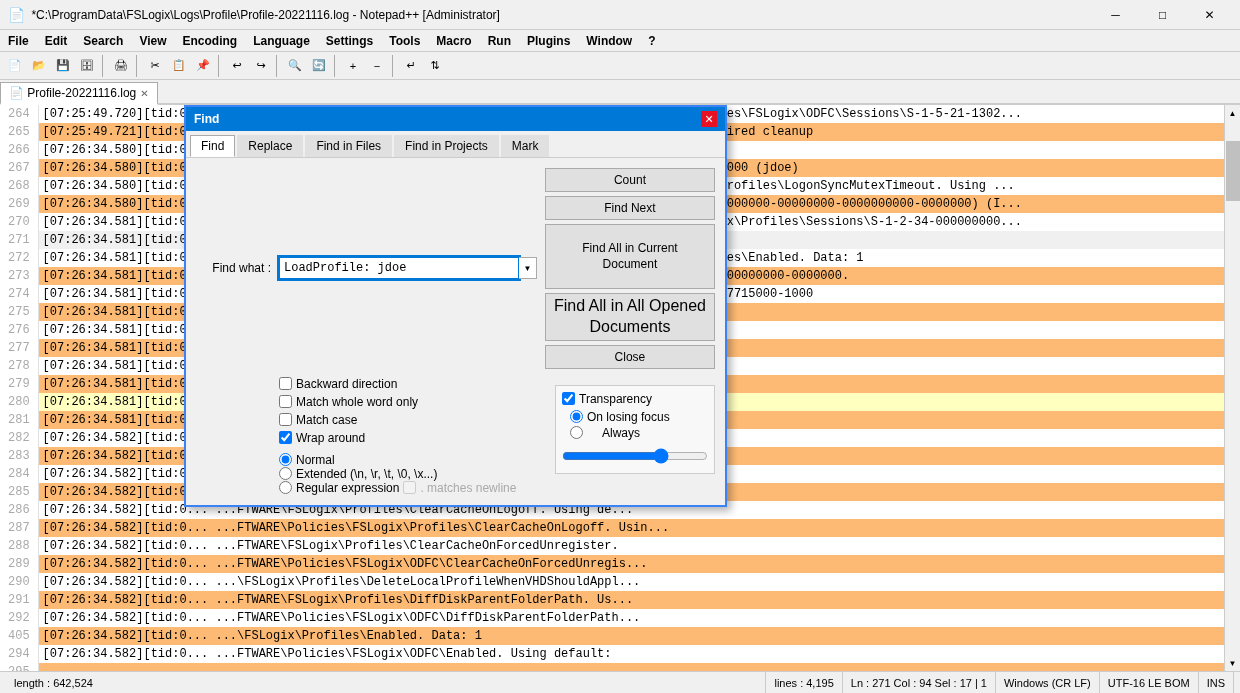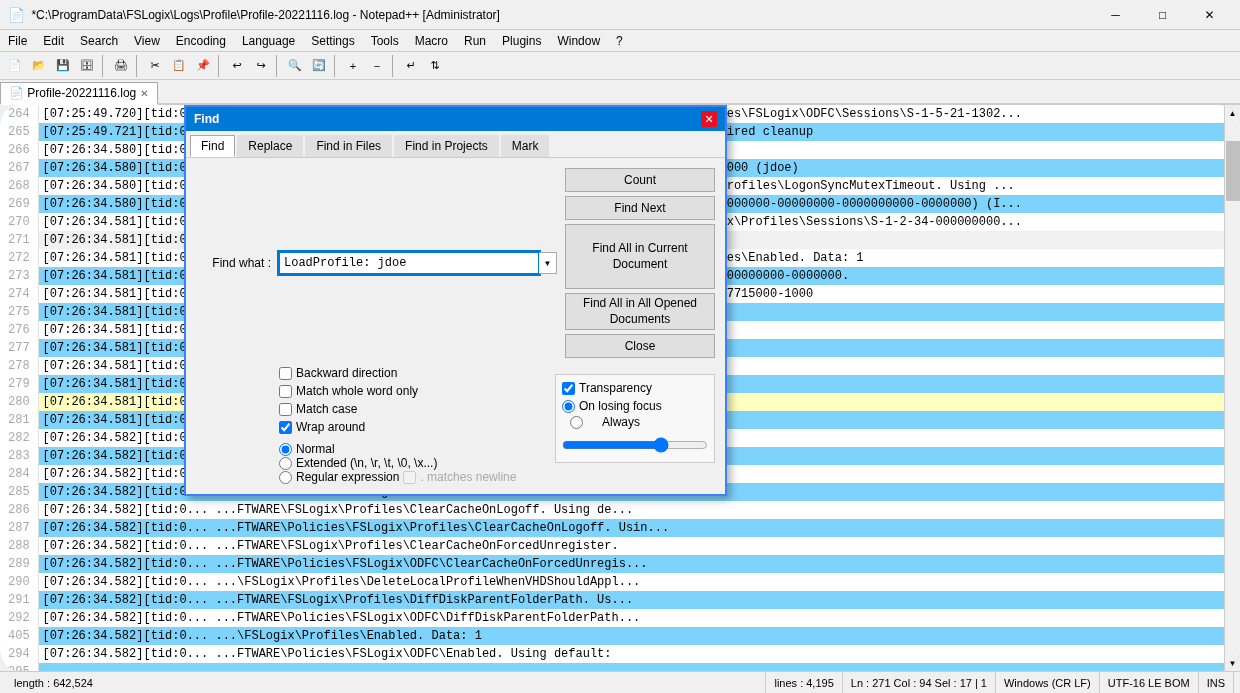--- a/index.html
+++ b/index.html
@@ -23,20 +23,21 @@
       border: none; background: transparent;
     }
 
     
     #menubar {
       background: #f0f0f0;
       height: 22px;
       display: flex;
       align-items: center;
       border-bottom: 1px solid #ccc;
+      font-weight: bold;
     }
     .menu-item {
       padding: 2px 8px;
       cursor: pointer;
       font-size: 12px;
       height: 22px;
       display: flex;
       align-items: center;
     }
 
@@ -78,24 +79,23 @@
       font-size: 12px;
       gap: 4px;
     }
     .tab.active { background: white; border-bottom: 2px solid white; margin-bottom: -2px; }
     .tab-close { font-size: 10px; cursor: pointer; color: #666; }
 
     
     #editor-area {
       display: flex;
       height: calc(693px - 30px - 22px - 28px - 25px - 22px);
-      background: #7dd3fc;
+      background: #fdba74;
       overflow: hidden;
       position: relative;
-      border-radius: 20px;
     }
 
     #line-numbers {
       background: white;
       border-right: 1px solid #e0e0e0;
       padding: 0 4px;
       text-align: right;
       font-family: 'Courier New', monospace;
       font-size: 12px;
       color: #aaa;
@@ -456,21 +456,21 @@
       <div class="find-row">
         <span class="find-label">Find what :</span>
         <div style="display:flex;flex:1;">
           <input class="find-input" type="text" value="LoadProfile: jdoe" style="flex: 1 1 0%;">
           <button class="find-dropdown-btn">▼</button>
         </div>
         <div class="dialog-buttons">
           <button class="dialog-btn">Count</button>
           <button class="dialog-btn primary">Find Next</button>
           <button class="dialog-btn" style="height:auto;padding:16px 8px;font-size:12px;line-height:1.3;text-align:center;">Find All in Current<br>Document</button>
-          <button class="dialog-btn" style="height:auto;padding:2px 8px;font-size:12px;line-height:1.3;">Find All in All Opened<br>Documents</button>
+          <button class="dialog-btn" style="height:auto;padding:2px 8px;font-size:16px;line-height:1.3;">Find All in All Opened<br>Documents</button>
           <button class="dialog-btn">Close</button>
         </div>
       </div>
 
       <div class="dialog-content-row">
         <div class="dialog-left">
 
 
           <div class="find-options">
             <div class="find-option-group">
@@ -510,21 +510,21 @@
             </label>
           </div>
         </div>
 
         <div style="min-width:160px;">
           <div class="transparency-section">
             <label class="checkbox-row" style="margin-bottom:4px;">
               <input type="checkbox" checked="" style="">
               <span>Transparency</span>
             </label>
-            <label class="radio-row" style="margin-bottom:2px;">
+            <label class="radio-row" style="margin-left:8px;margin-bottom:2px;">
               <input type="radio" name="transparency" checked="" style="">
               <span>On losing focus</span>
             </label>
             <label class="radio-row" style="margin-left:8px;margin-bottom:4px;gap:19px;">
               <input type="radio" name="transparency" style="">
               <span>Always</span>
             </label>
             <input type="range" class="transparency-slider" value="70" min="0" max="100" style="">
           </div>
         </div>

